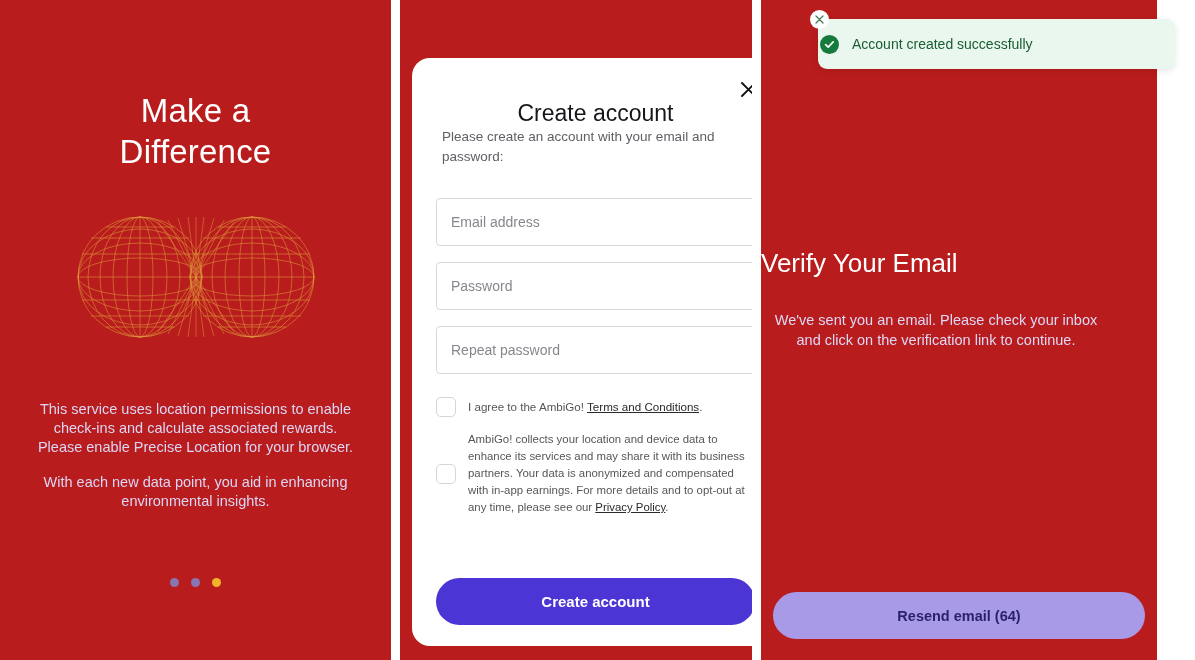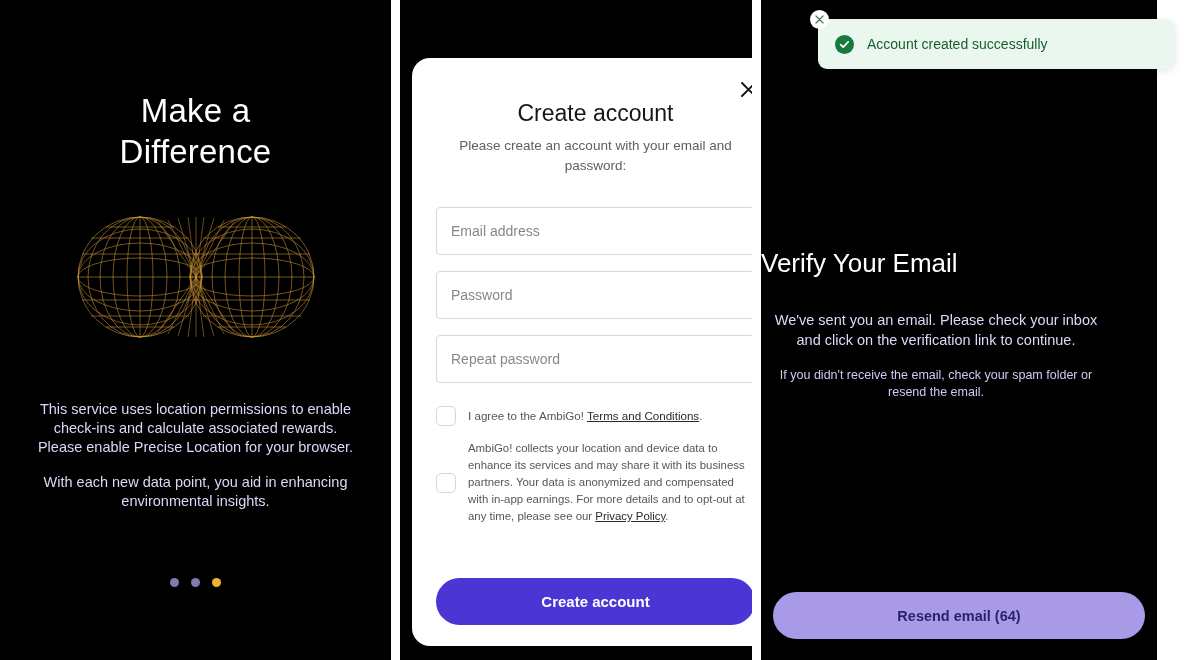--- a/index.html
+++ b/index.html
@@ -17,21 +17,21 @@
     width: 1195px;
     height: 660px;
     display: flex;
     background: #ffffff;
   }
 
   
   .panel {
     position: relative;
     height: 660px;
-    background: #000000;
+    background: #b91c1c;
     overflow: hidden;
     flex: 0 0 auto;
   }
   .panel-1 { width: 391px; }
   .gap     { width: 9px;  background: #ffffff; height: 660px; flex: 0 0 auto; }
   .panel-2 { width: 352px; }
   .panel-3 { width: 396px; }
 
   
   .p1-inner {
@@ -139,22 +139,21 @@
     color: #111111;
   }
   .modal-title {
     margin-top: 42px;
     text-align: center;
     font-size: 23px;
     font-weight: 400;
     color: #16161a;
   }
   .modal-sub {
-    margin-top: 9px;
-    text-align: center;
+    text-align: left;
     font-size: 13.5px;
     line-height: 20px;
     color: #5f6066;
     padding: 0 6px;
   }
   .field {
     margin-top: 16px;
     width: 100%;
     height: 48px;
     border: 1px solid #d8d8dc;
@@ -265,21 +264,21 @@
   .toast {
     position: absolute;
     left: 818px;
     top: 19px;
     width: 357px;
     height: 50px;
     background: #e9f7ee;
     border-radius: 9px;
     display: flex;
     align-items: center;
-    padding-left: 17px;
+    padding-left: 2px;
     gap: 13px;
     box-shadow: 0 2px 7px rgba(0,0,0,.10);
   }
   .toast-icon {
     width: 19px; height: 19px;
     border-radius: 50%;
     background: #157a3c;
     display: flex;
     align-items: center;
     justify-content: center;
@@ -437,21 +436,20 @@
     </div>
   </section>
 
   <div class="gap"></div>
 
   <section class="panel panel-3">
     <div class="p3-inner">
       <h2 class="p3-title">Verify Your Email</h2>
       <div class="p3-body">
         <p>We've sent you an email. Please check your inbox and click on the verification link to continue.</p>
-        <p class="small">If you didn't receive the email, check your spam folder or resend the email.</p>
       </div>
     </div>
     <button class="resend-btn">Resend email (64)</button>
   </section>
 
   <div class="toast">
     <button class="toast-close">
       <svg width="9" height="9" viewBox="0 0 9 9" fill="none" xmlns="http://www.w3.org/2000/svg">
         <path d="M1 1 L8 8 M8 1 L1 8" stroke="currentColor" stroke-width="1.2" stroke-linecap="round"></path>
       </svg>

